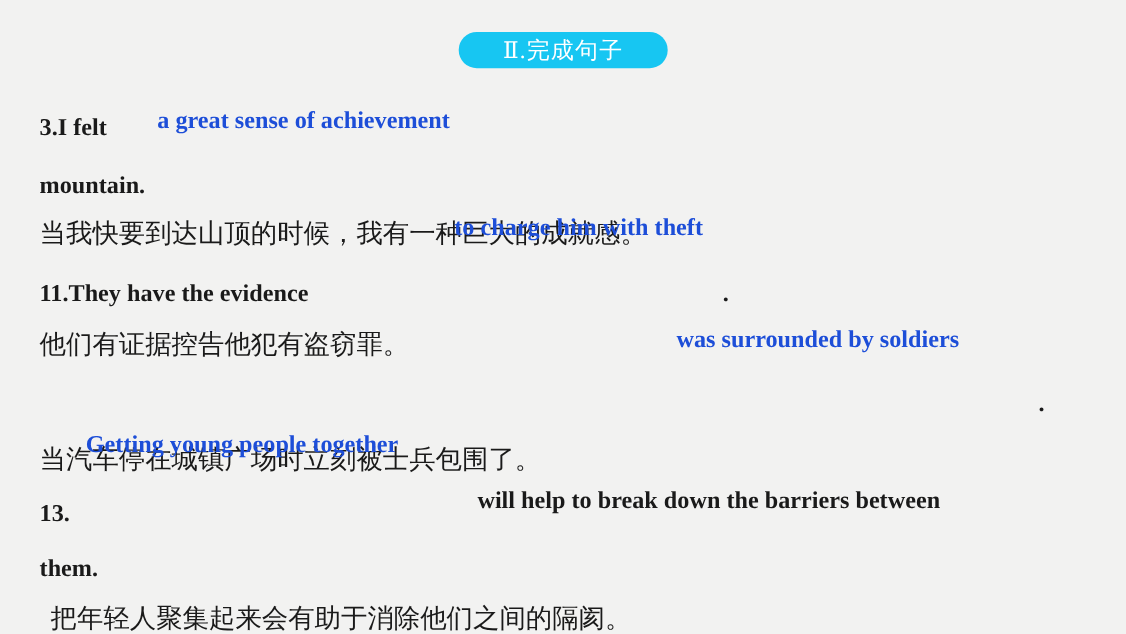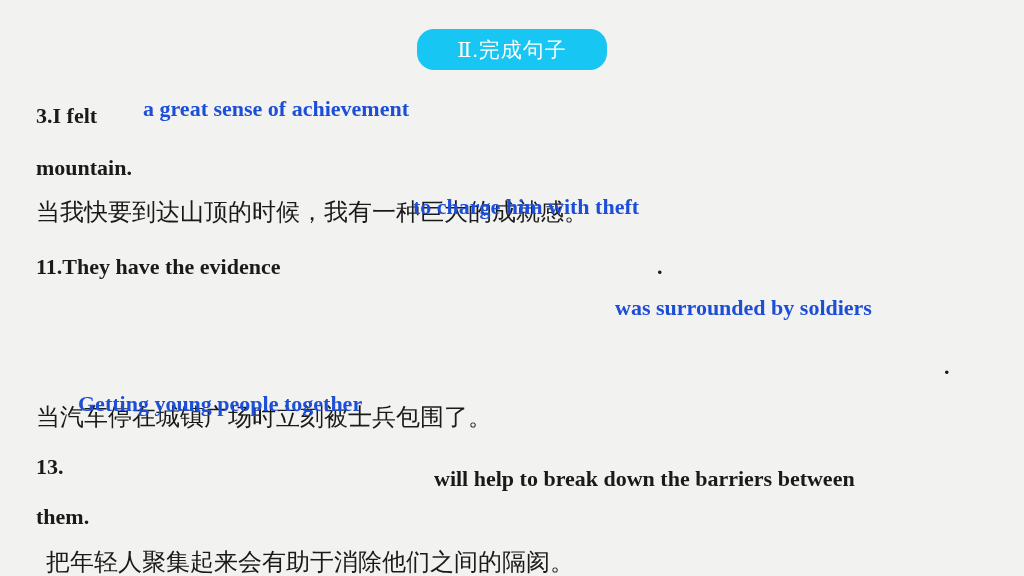--- a/index.html
+++ b/index.html
@@ -19,21 +19,21 @@
     width: 1024px;
     height: 576px;
   }
 
   
   .header-pill {
     position: absolute;
     left: 417px;
     top: 29px;
     width: 190px;
-    height: 41px;
+    height: 33px;
     background: #17c6f2;
     border-radius: 17px;
     display: flex;
     align-items: center;
     justify-content: center;
   }
   .header-pill .pill-text {
     color: #ffffff;
     font-size: 21px;
     font-weight: 400;
@@ -94,31 +94,32 @@
   <div class="run en" style="left:36px; top:157px;text-align:right;">mountain.</div>
 
   <div class="run cn" style="left:36px; top:200px;">当我快要到达山顶的时候，我有一种巨大的成就感。</div>
 
   <div class="run ans overlap" style="left:365px; top:196px;margin-left:48px;">to charge him with theft</div>
 
   <div class="run en" style="left:36px; top:256px;">11.They have the evidence</div>
 
   <div class="run dot" style="left:657px; top:256px;">.</div>
 
+  <div class="run cn" style="left:36px; top:301px;">他们有证据控告他犯有盗窃罪。</div>
 
   <div class="run ans" style="left:615px; top:297px;">was surrounded by soldiers</div>
 
 
   <div class="run dot" style="left:944px; top:356px;">.</div>
 
   <div class="run cn" style="left:36px; top:405px;">当汽车停在城镇广场时立刻被士兵包围了。</div>
 
   <div class="run ans overlap" style="left:78px; top:393px;">Getting young people together</div>
 
   <div class="run en" style="left:36px; top:456px;">13.</div>
 
-  <div class="run en" style="left:434px; top:468px;">will help to break down the barriers between</div>
+  <div class="run en" style="left:434px; top:444px;">will help to break down the barriers between</div>
 
   <div class="run en" style="left:36px; top:506px;">them.</div>
 
   <div class="run cn" style="left:46px; top:550px;">把年轻人聚集起来会有助于消除他们之间的隔阂。</div>
 
 </div>
 
 </body></html>

